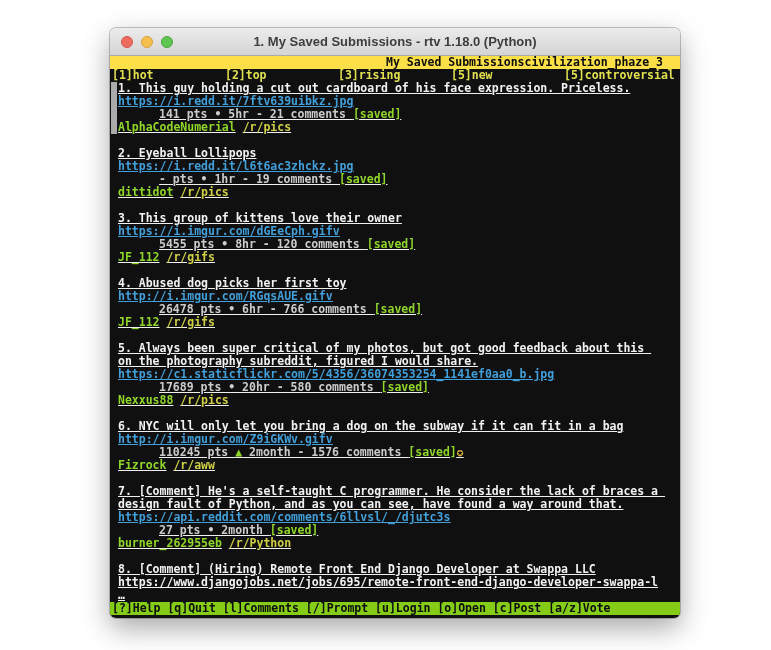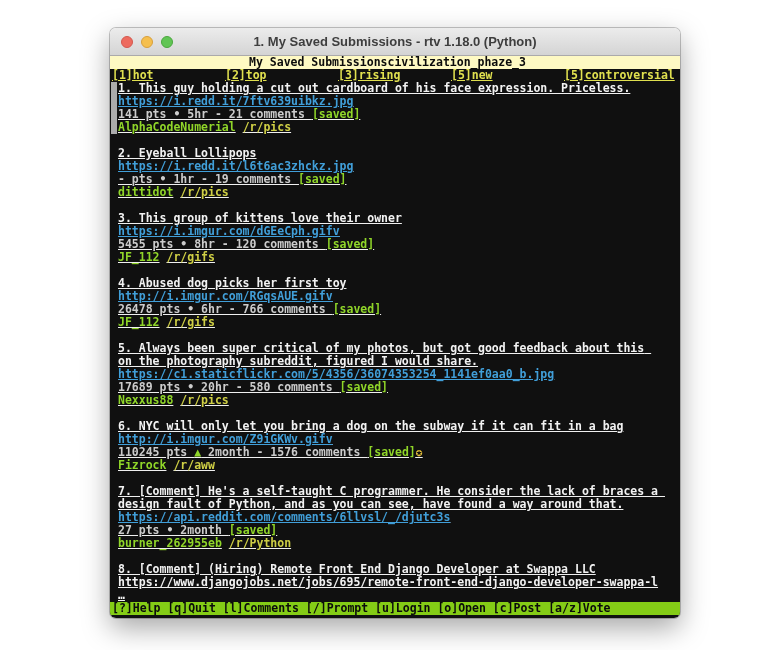--- a/index.html
+++ b/index.html
@@ -11,34 +11,34 @@
   .title-text{font-size:13px;color:#3e3e3e;font-family:"Liberation Sans",sans-serif;font-weight:bold;}
   .lights{position:absolute;left:11px;top:0;height:100%;display:flex;align-items:center;gap:8px;}
   .light{width:12px;height:12px;border-radius:50%;box-sizing:border-box;}
   .light.red{background:#ed6b5f;border:1px solid #d4584e;}
   .light.yellow{background:#f5bf4e;border:1px solid #d8a03c;}
   .light.green{background:#61c554;border:1px solid #4aa73e;}
 
   .terminal{background:#101010;font:bold 11.5px/13px "DejaVu Sans Mono",monospace;
     padding-bottom:3px;color:#f0f0f0;}
   .row{height:13px;overflow:hidden;white-space:pre;}
-  .bar-cyan{background:#fef9c3;color:#0b0b0b;display:flex;justify-content:center;}
+  .bar-cyan{background:#fde047;color:#0b0b0b;display:flex;justify-content:flex-end;}
   .bar-cyan .l{padding-left:2px;}
   .bar-cyan .r{padding-right:17px;}
   .menu-row{color:#e0e04f;padding-left:2px;}
-  .menu-cell{display:inline-block;width:113px;text-decoration:underline;}
+  .menu-cell{display:inline-block;width:113px;}
   .menu-cell.last{width:auto;}
 
   .item{position:relative;padding-left:8px;margin-bottom:13px;text-decoration:underline;}
   .item.last{margin-bottom:0;}
   .cursor-bar{position:absolute;left:1px;top:0;width:6px;height:100%;background:#ababab;}
   .line{white-space:pre-wrap;width:78ch;overflow-wrap:break-word;}
   .t{color:#f2f2f2;}
   .url{color:#419fd9;text-decoration:underline;}
-  .stats{color:#cccccc;}
+  .stats{color:#cccccc;padding-left:41px;}
   .vote{color:#90d629;}
   .saved{color:#90d629;}
   .gild{color:#e8c33a;}
   .author{color:#90d629;}
   .subreddit{color:#cfcf45;margin-left:1ch;}
 
   .helpbar{background:#84cc16;color:#0b0b0b;height:13px;white-space:pre;padding-left:2px;overflow:hidden;}
 </style>
 </head>
 <body>

